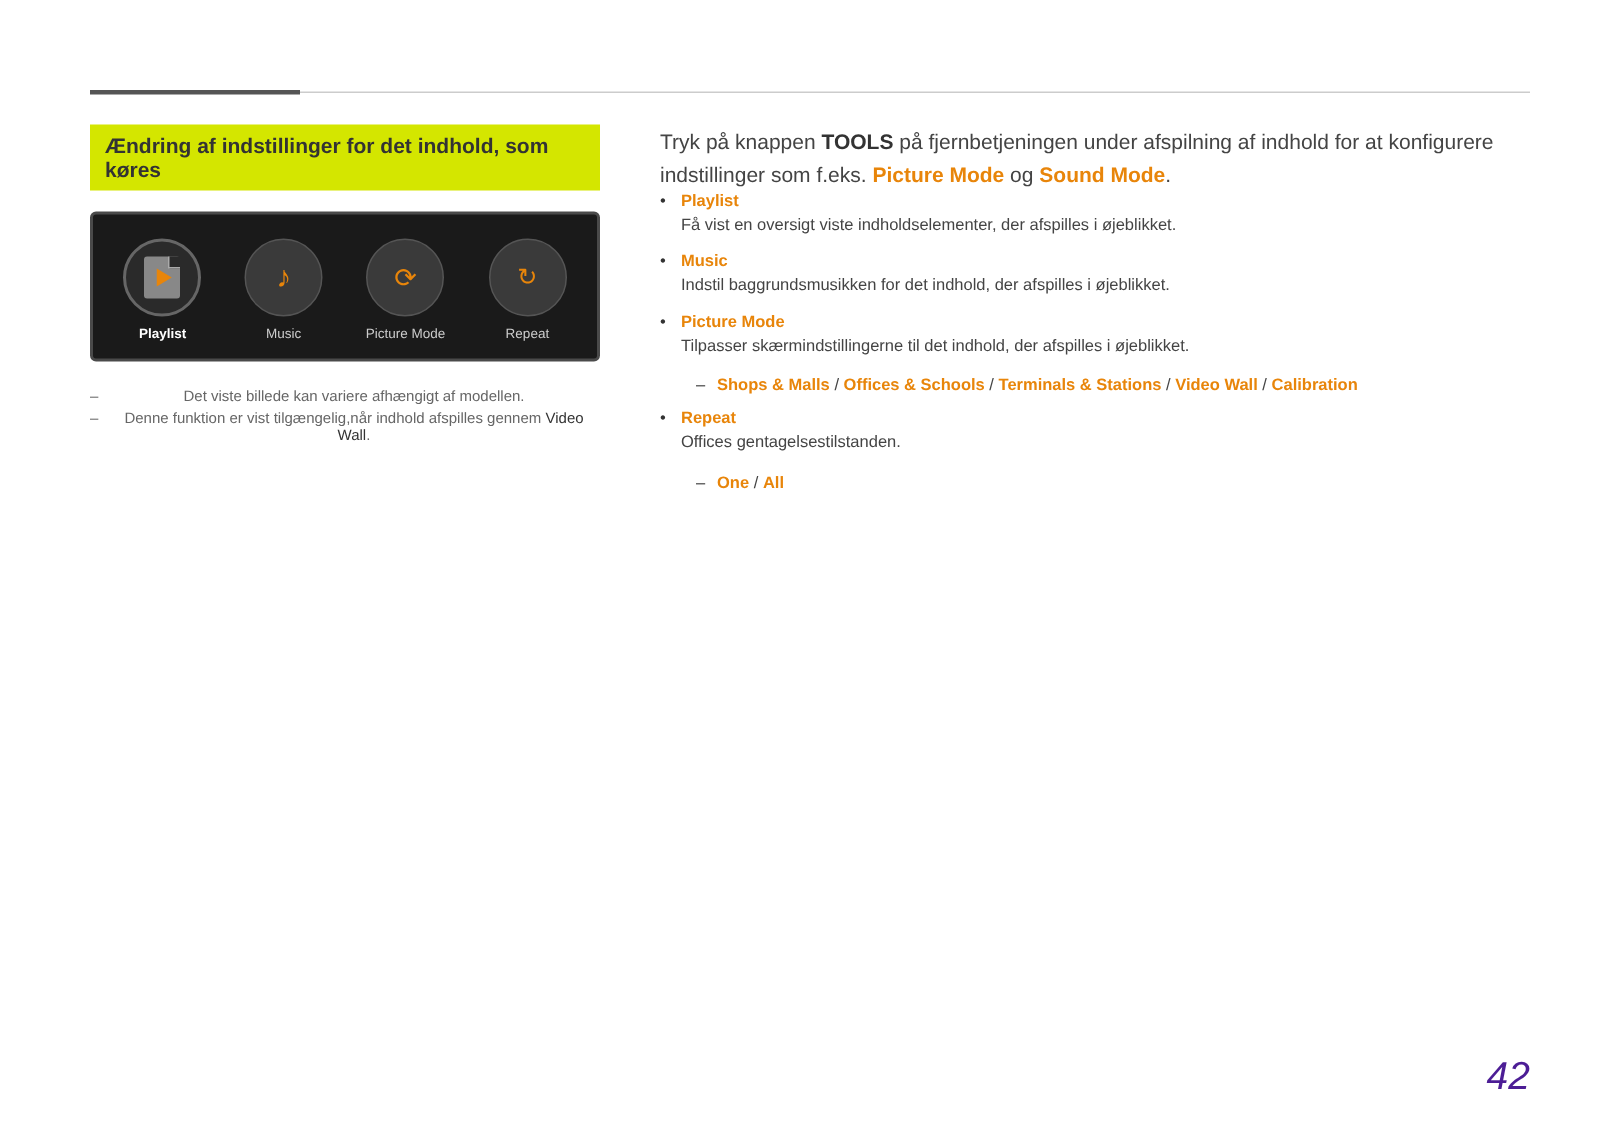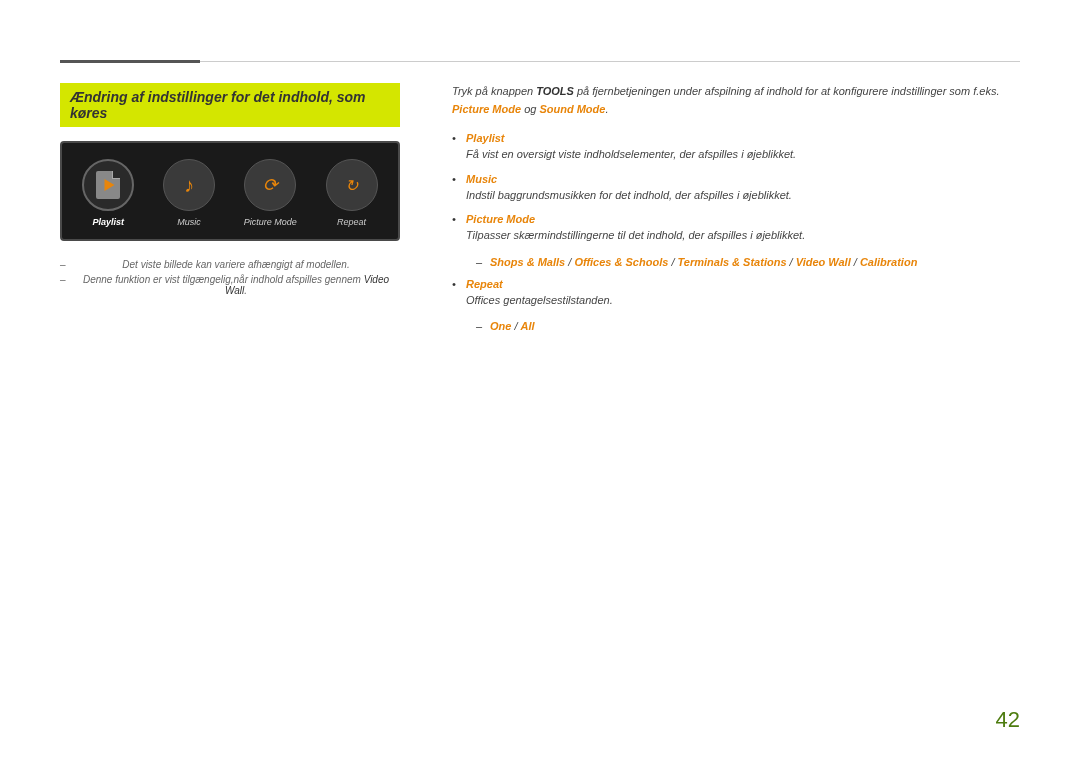--- a/index.html
+++ b/index.html
@@ -35,23 +35,22 @@
     }
     .top-line-light {
       flex: 1;
       height: 1px;
       background: #ccc;
     }
 
     
     .content-area {
       display: flex;
-      gap: 52px;
+      gap: 40px;
       align-items: flex-start;
-      font-style: italic;
     }
 
     
     .left-col {
       width: 340px;
       flex-shrink: 0;
     }
 
     .section-title {
       background: #d4e600;
@@ -149,24 +148,23 @@
       position: absolute;
       left: 0;
     }
 
     
     .right-col {
       flex: 1;
     }
 
     .intro-text {
-      font-size: 11px;
+      font-size: 14px;
       color: #444;
       line-height: 1.6;
-      margin-bottom: 14px;
     }
 
     .intro-text strong {
       font-weight: bold;
       color: #333;
     }
 
     .intro-text .orange-link {
       color: #e8850a;
       font-weight: bold;
@@ -236,22 +234,23 @@
     .black-link {
       color: #333;
       text-decoration: none;
     }
 
     
     .page-number {
       position: absolute;
       bottom: 30px;
       right: 60px;
-      color: #4d7c0f;
-      font-size: 22px;
+      color: #4c1d95;
+      font-size: 26px;
+      font-style: italic;
     }
   </style>
 </head>
 <body>
 
 <div class="page-container">
 
   <div class="top-lines">
     <div class="top-line-dark"></div>
     <div class="top-line-light"></div>

